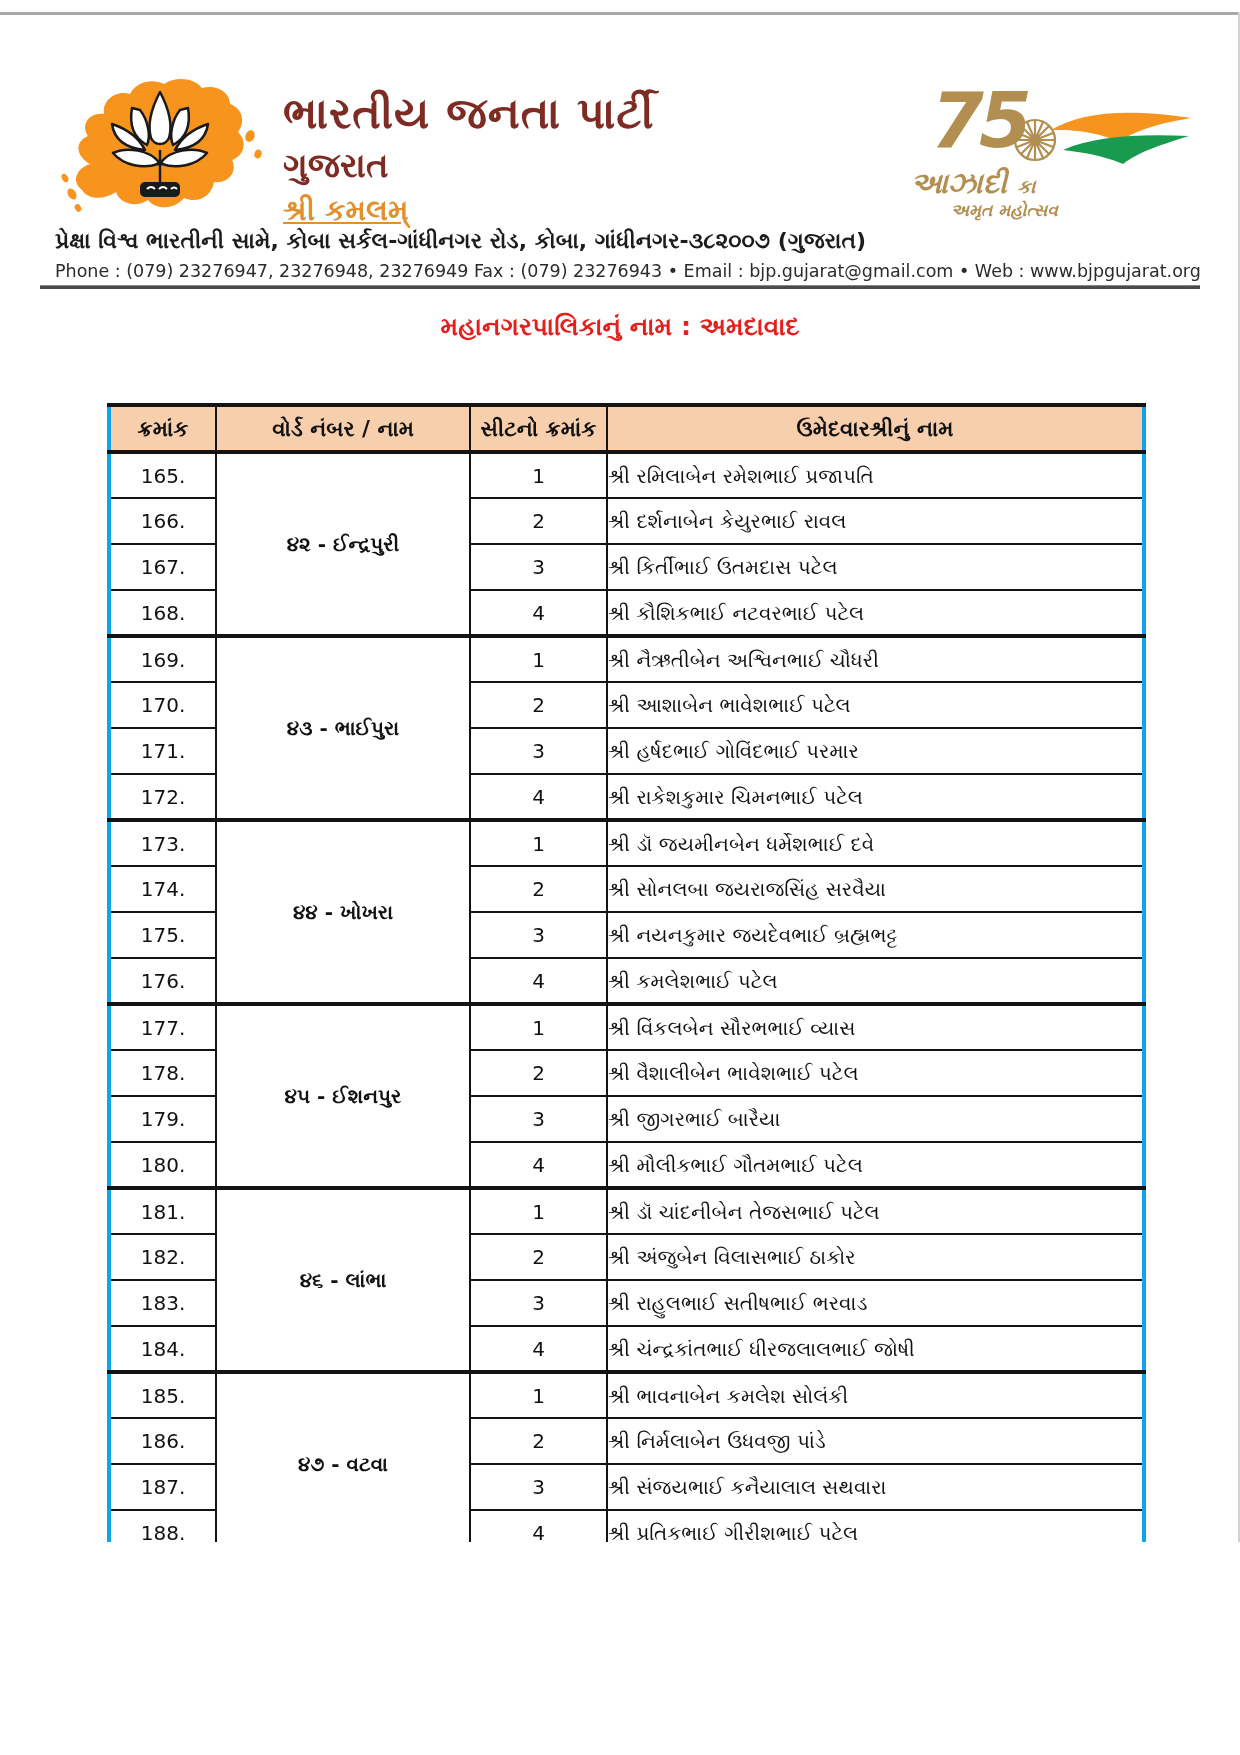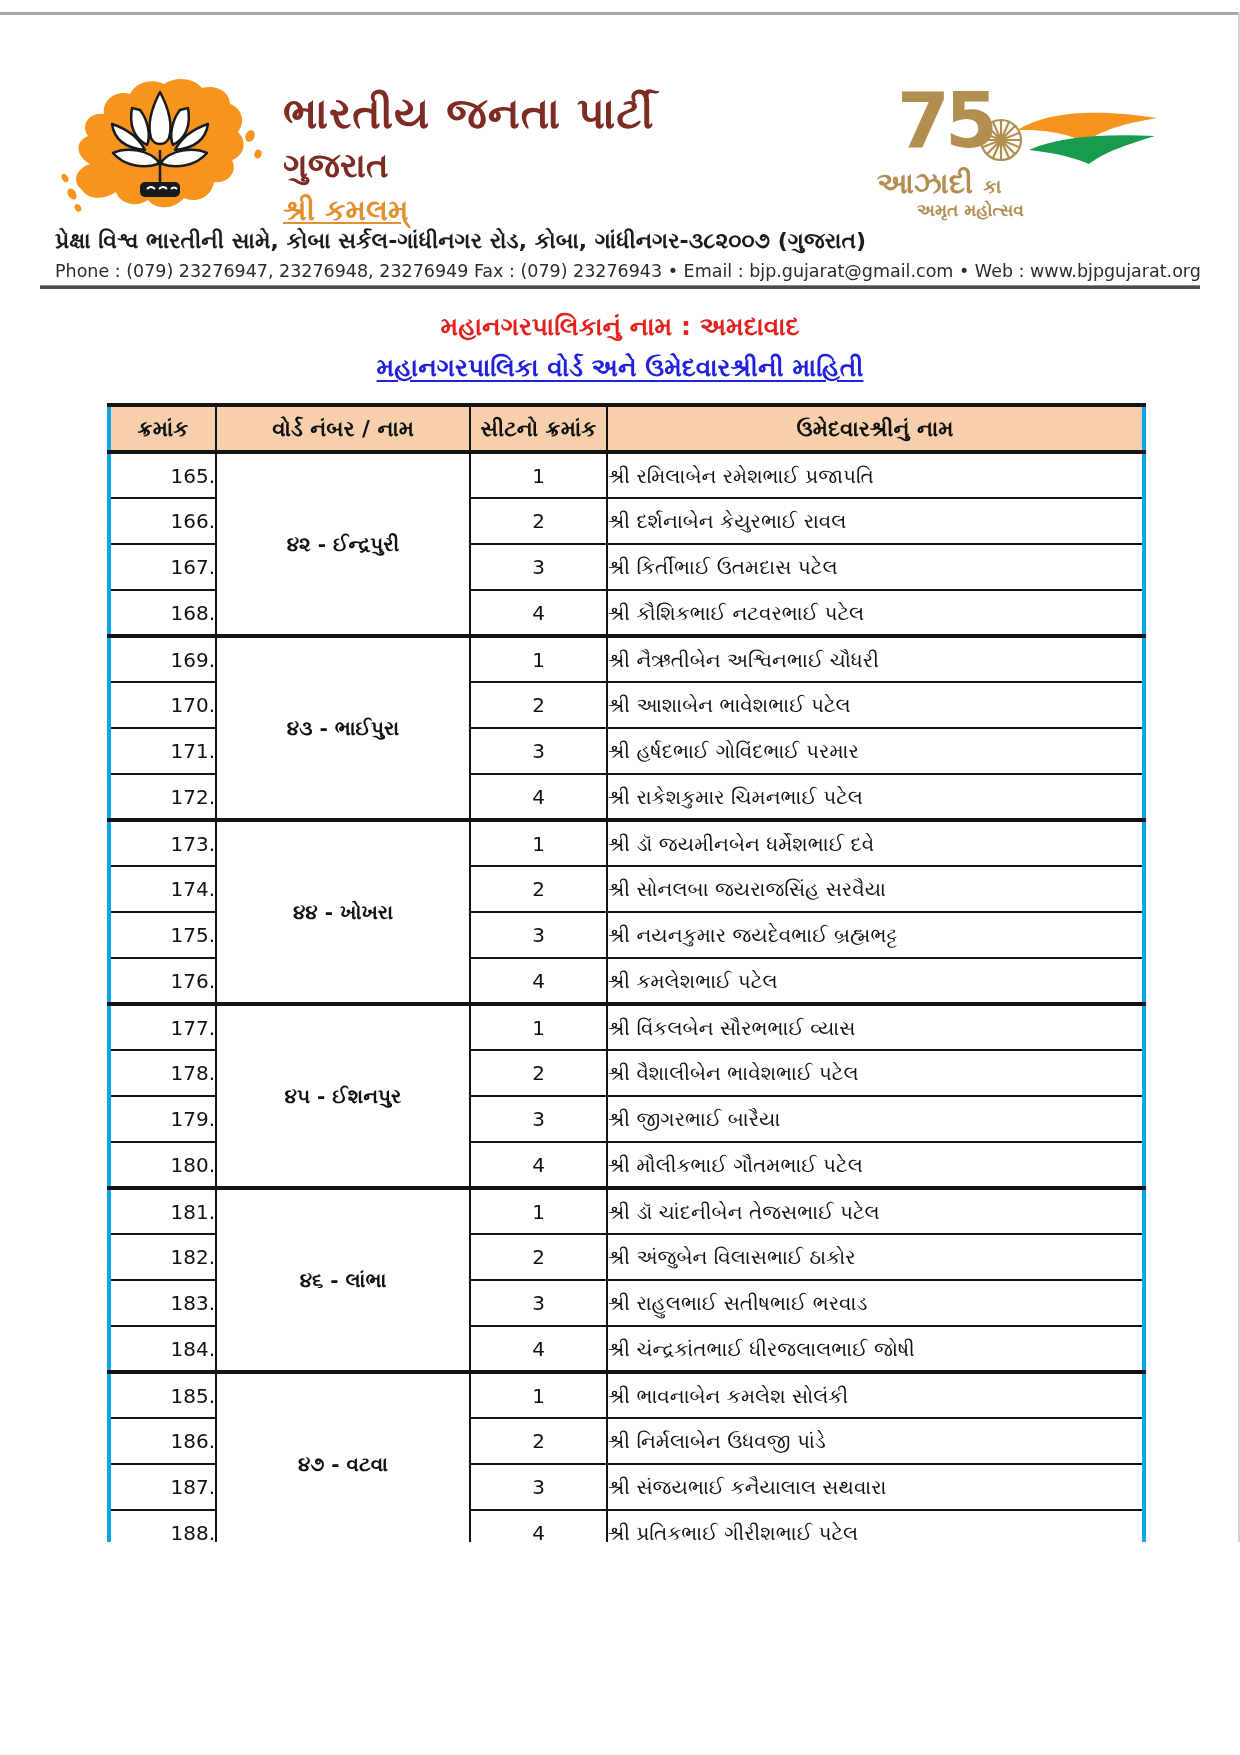--- a/index.html
+++ b/index.html
@@ -14,21 +14,21 @@
   }
   .scan-top-edge { position:absolute; top:0; left:0; width:100%; height:3px; background:#a8a8a8; }
   .scan-right-edge { position:absolute; top:0; right:0; width:2px; height:100%; background:#d2d2d2; }
 
   
   .logo-wrap { position:absolute; left:52px; top:60px; width:218px; height:152px; }
   .party-name { position:absolute; left:283px; top:76px; font-size:43px; font-weight:bold; color:var(--maroon); letter-spacing:1px; }
   .party-state { position:absolute; left:283px; top:133px; font-size:34px; font-weight:bold; color:var(--maroon); }
   .party-office { position:absolute; left:283px; top:181px; font-size:29px; font-weight:600; color:var(--kamalam-orange);text-decoration:underline; }
 
-  .amrut { position:absolute; left:859px; top:80px; width:320px; height:140px; color:var(--gold); }
+  .amrut { position:absolute; left:893px; top:80px; width:320px; height:140px; color:var(--gold);font-style:italic; }
   .am-75 { position:absolute; left:38px; top:-16px; font-size:76px; font-weight:bold; letter-spacing:-5px; color:var(--gold); }
   .am-art { position:absolute; left:118px; top:14px; }
   .am-line1 { position:absolute; left:18px; top:74px; font-size:29px; font-weight:600; white-space:nowrap; }
   .am-line1 .small { font-size:19px; font-weight:600; }
   .am-line2 { position:absolute; left:58px; top:108px; font-size:17px; font-weight:600; white-space:nowrap; }
 
   .address-line { position:absolute; left:55px; top:216px; width:1140px; font-size:22px; font-weight:600; color:#1c1c1c; }
   .contact-line { position:absolute; left:55px; top:249px; width:1160px; font-size:17.5px; color:#2b2b2b; }
   .header-divider { position:absolute; left:40px; top:273px; width:1160px; height:4px; background:#4b4b4b; border-top:1px solid #888; }
 
@@ -39,21 +39,21 @@
   
   .table-wrap { position:absolute; left:107px; top:391px; }
   table.cand { border-collapse:collapse; width:1035px; table-layout:fixed; }
   table.cand th, table.cand td { border:2.5px solid #141414; }
   table.cand th {
     background:var(--header-bg); height:47px; font-size:21.5px; font-weight:bold; color:#111;
     border-top-width:4px; border-bottom-width:4px; text-align:center; padding:0 4px;
   }
   table.cand td { height:46px; font-size:20px; color:#111; background:#fff; padding:0; }
   tr.group-start td { border-top-width:4px; }
-  td.c-sr { text-align:right; padding-left:14px; }
+  td.c-sr { text-align:center; padding-left:14px; }
   td.c-ward { text-align:center; font-weight:bold; font-size:21px; }
   td.c-seat { text-align:center; }
   td.c-name { text-align:left; padding-left:20px; font-size:20.5px; }
   table.cand { border:4px solid #0ea5e9; }
 
   
   .signature { position:absolute; left:982px; top:1568px; width:220px; height:130px; }
   .page-footer { position:absolute; left:0; top:1698px; width:100%; text-align:center; font-size:18px; font-weight:600; color:#1d1d1d; }
 </style>
 </head>
@@ -107,21 +107,20 @@
     </svg>
     <div class="am-line1"><span>આઝાદી</span> <span class="small">કા</span></div>
     <div class="am-line2">અમૃત મહોત્સવ</div>
   </div>
 
   <div class="address-line">પ્રેક્ષા વિશ્વ ભારતીની સામે, કોબા સર્કલ-ગાંધીનગર રોડ, કોબા, ગાંધીનગર-૩૮૨૦૦૭ (ગુજરાત)</div>
   <div class="contact-line">Phone : (079) 23276947, 23276948, 23276949   Fax : (079) 23276943    •   Email : bjp.gujarat@gmail.com • Web : www.bjpgujarat.org</div>
   <div class="header-divider"></div>
 
   <div class="title-red">મહાનગરપાલિકાનું નામ : અમદાવાદ</div>
-  <div class="title-blue">મહાનગરપાલિકા વોર્ડ અને ઉમેદવારશ્રીની માહિતી</div>
 
   <div class="table-wrap">
     <table class="cand">
       <colgroup>
         <col style="width:107px">
           <col style="width:254px">
           <col style="width:137px">
           <col style="width:537px">
       </colgroup>
       <thead>

